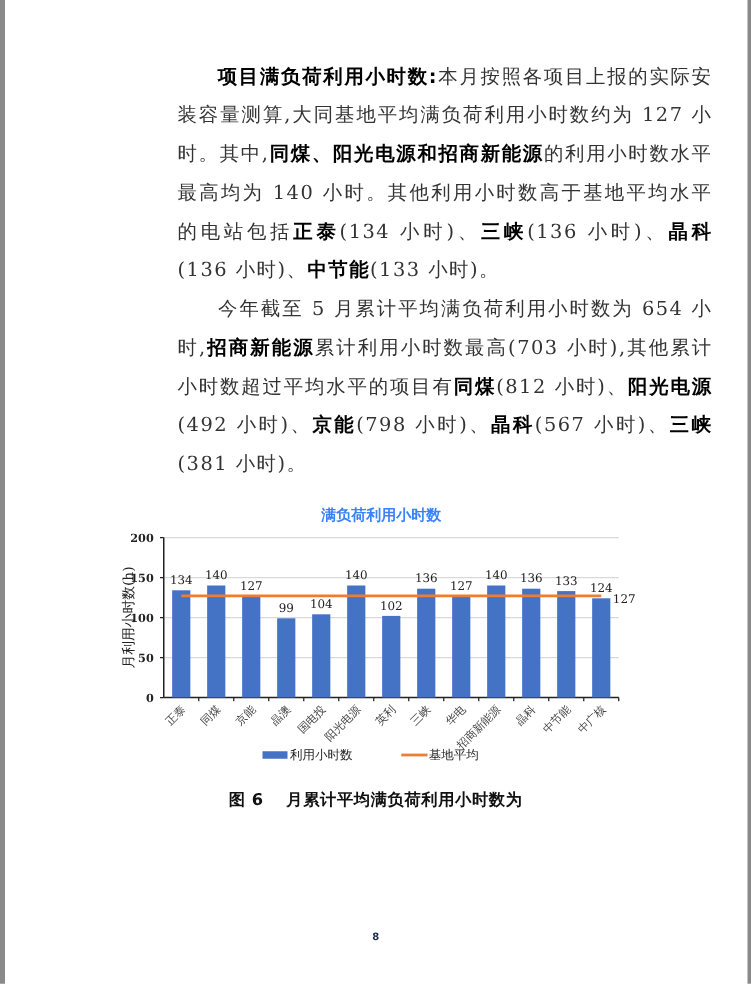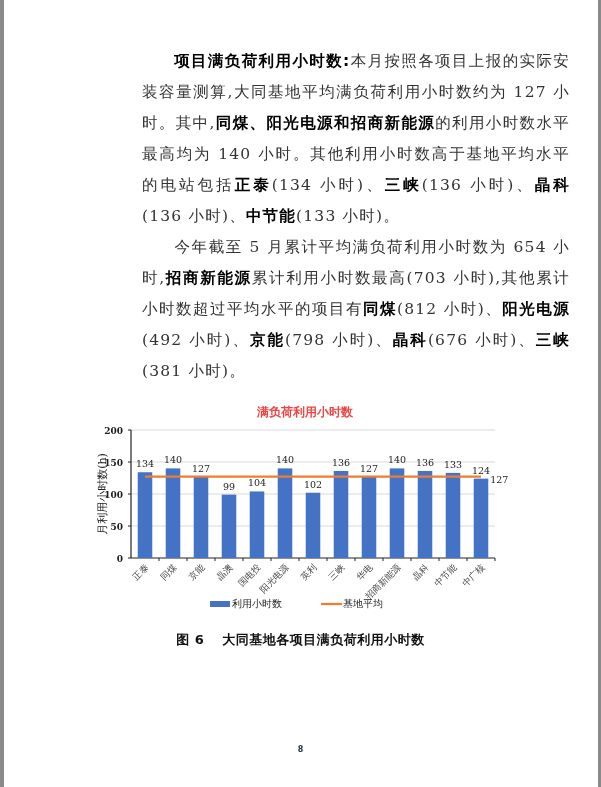--- a/index.html
+++ b/index.html
@@ -17,21 +17,21 @@
     text-align:justify; color:#333;margin-left:48px;
   }
   .para b { font-weight:bold; color:#000; font-family:"DejaVu Sans","Liberation Sans",sans-serif; }
   #p1 { top:46px; }
   #p2 { top:232px; }
   .indent { display:inline-block; width:32px; }
 
   .chart { position:absolute; left:90px; top:396px; width:430px; height:226px; }
   .chart-title {
     position:absolute; left:0; width:100%; top:8px; text-align:center;
-    font-family:"DejaVu Sans","Liberation Sans",sans-serif; font-weight:bold; font-size:12px; color:#ef4444;
+    font-family:"DejaVu Sans","Liberation Sans",sans-serif; font-weight:bold; font-size:12px; color:#3b82f6;
   }
   .plot-svg { position:absolute; left:0; top:0; }
   .caption {
     position:absolute; top:631px; left:0; width:601px; text-align:center;
     font-family:"DejaVu Sans","Liberation Sans",sans-serif; font-weight:bold; font-size:13px; color:#111;
     letter-spacing:0.5px;
   }
   .caption .fig-no { margin-right:18px; }
   .page-num {
     position:absolute; top:745px; left:0; width:601px; text-align:center;
@@ -39,21 +39,21 @@
   }
 </style>
 </head>
 <body>
 
 <div class="edge-left"></div>
 <div class="edge-right"></div>
 
 <div class="para" id="p1"><span class="indent"></span><b>项目满负荷利用小时数:</b><span>本月按照各项目上报的实际安装容量测算,大同基地平均满负荷利用小时数约为 127 小时。其中,</span><b>同煤、阳光电源和招商新能源</b><span>的利用小时数水平最高均为 140 小时。其他利用小时数高于基地平均水平的电站包括</span><b>正泰</b><span>(134 小时)、</span><b>三峡</b><span>(136 小时)、</span><b>晶科</b><span>(136 小时)、</span><b>中节能</b><span>(133 小时)。</span></div>
 
-<div class="para" id="p2"><span class="indent"></span><span>今年截至 5 月累计平均满负荷利用小时数为 654 小时,</span><b>招商新能源</b><span>累计利用小时数最高(703 小时),其他累计小时数超过平均水平的项目有</span><b>同煤</b><span>(812 小时)、</span><b>阳光电源</b><span>(492 小时)、</span><b>京能</b><span>(798 小时)、</span><b>晶科</b><span>(676 小时)、</span><b>三峡</b><span>(381 小时)。</span></div>
+<div class="para" id="p2"><span class="indent"></span><span>今年截至 5 月累计平均满负荷利用小时数为 654 小时,</span><b>招商新能源</b><span>累计利用小时数最高(703 小时),其他累计小时数超过平均水平的项目有</span><b>同煤</b><span>(812 小时)、</span><b>阳光电源</b><span>(492 小时)、</span><b>京能</b><span>(798 小时)、</span><b>晶科</b><span>(567 小时)、</span><b>三峡</b><span>(381 小时)。</span></div>
 
 <div class="chart">
   <div class="chart-title">满负荷利用小时数</div>
   <svg class="plot-svg" id="plot" width="430" height="226">
       <text x="33" y="165.5" text-anchor="end" font-size="9" font-weight="bold" font-family="DejaVu Serif, serif" fill="#222">0</text>
       <line x1="38" y1="162" x2="41" y2="162" stroke="#222" stroke-width="1"></line>
       <line x1="41" y1="130" x2="405" y2="130" stroke="#d9d9d9" stroke-width="1"></line>
       <text x="33" y="133.5" text-anchor="end" font-size="9" font-weight="bold" font-family="DejaVu Serif, serif" fill="#222">50</text>
       <line x1="38" y1="130" x2="41" y2="130" stroke="#222" stroke-width="1"></line>
       <line x1="41" y1="98" x2="405" y2="98" stroke="#d9d9d9" stroke-width="1"></line>
@@ -122,15 +122,15 @@
       <text x="0" y="0" text-anchor="end" font-size="9" font-family="DejaVu Serif, serif" fill="#444" transform="translate(395,172) rotate(-45)">中广核</text>
       <line x1="55" y1="80.72" x2="391" y2="80.72" stroke="#ed7d31" stroke-width="2.2"></line>
       <text x="400.28" y="86.72" font-size="9.5" font-family="DejaVu Serif, serif" fill="#222">127</text>
       <rect x="120" y="205" width="20" height="6" fill="#4472c4"></rect>
       <text x="142" y="211" font-size="10" font-family="DejaVu Serif, serif" fill="#222">利用小时数</text>
       <line x1="231" y1="208" x2="252" y2="208" stroke="#ed7d31" stroke-width="2.2"></line>
       <text x="253" y="211" font-size="10" font-family="DejaVu Serif, serif" fill="#222">基地平均</text>
     </svg>
 </div>
 
-<div class="caption"><span class="fig-no">图 6</span><span>大同基地各项目满负荷利用小时数</span></div>
+<div class="caption"><span class="fig-no">图 6</span><span>月累计平均满负荷利用小时数为</span></div>
 
 <div class="page-num">8</div>
 
 </body></html>

